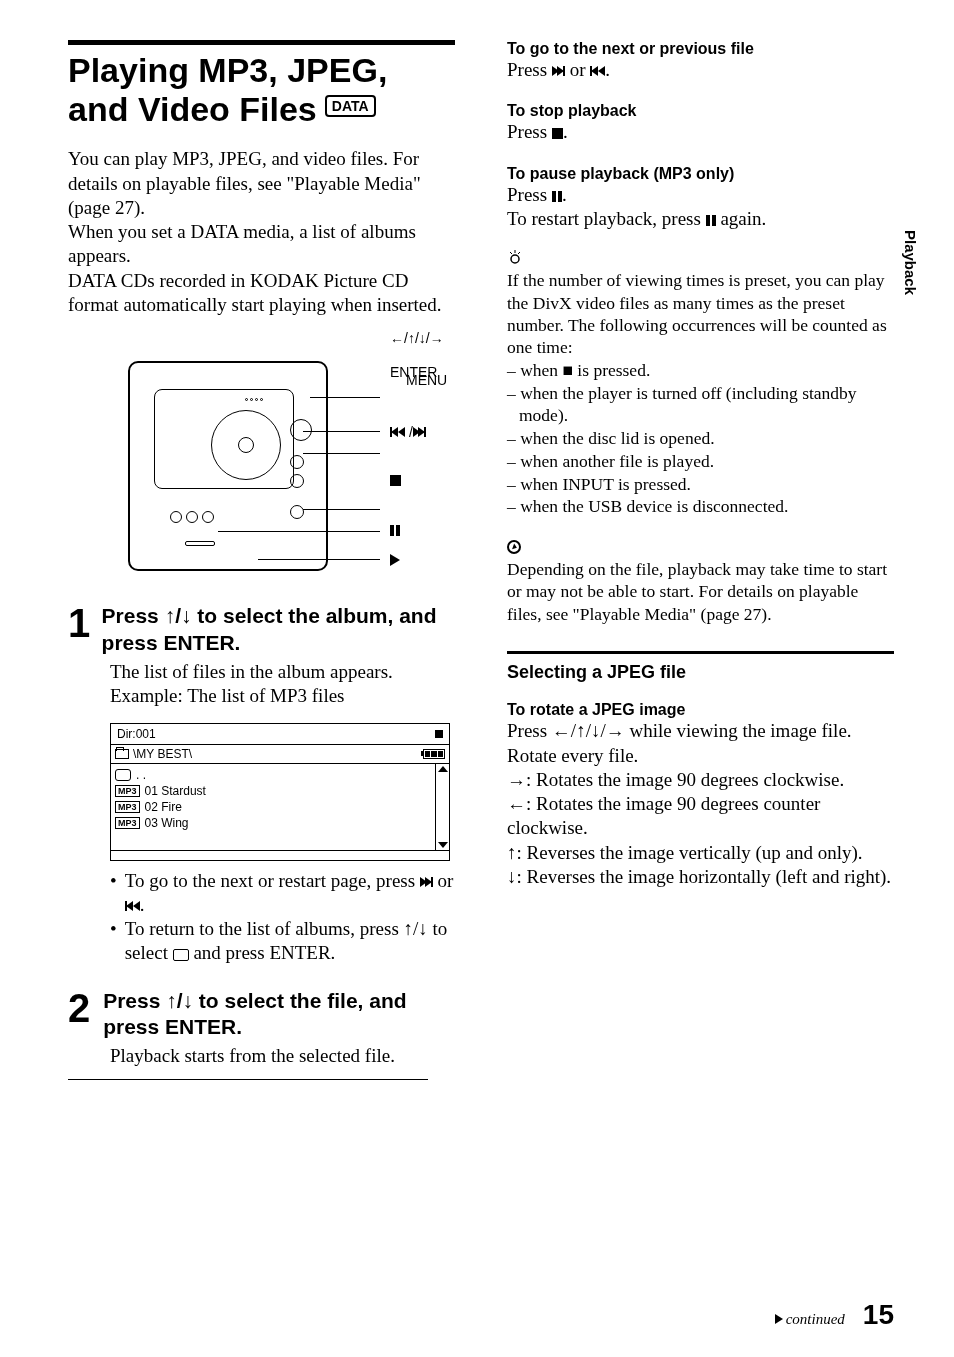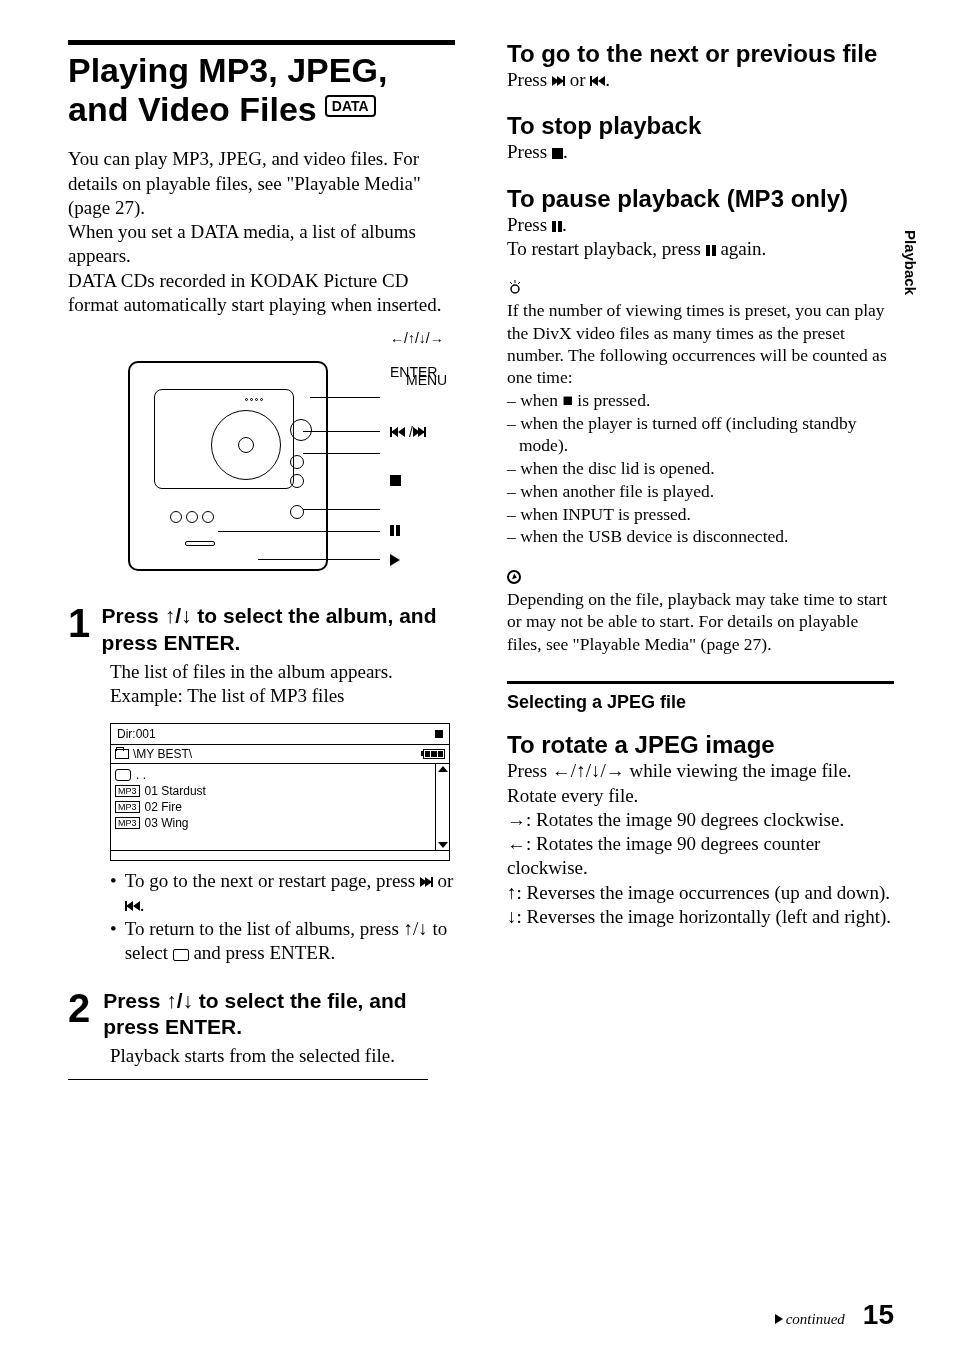--- a/index.html
+++ b/index.html
@@ -85,21 +85,21 @@
     margin-left: 42px;
     margin-top: 8px;
   }
   .bullet-row {
     display: flex;
     gap: 8px;
   }
   .section-sub {
     font-family: Arial, Helvetica, sans-serif;
     font-weight: 700;
-    font-size: 24px;
+    font-size: 16px;
     margin-top: 0;
   }
   .section-sub.mt { margin-top: 20px; }
   h2.sub-title {
     font-family: Arial, Helvetica, sans-serif;
     font-weight: 900;
     font-size: 18px;
     margin-top: 8px;
     margin-bottom: 18px;
   }
@@ -194,21 +194,21 @@
   .fb-batt-body span { flex:1; background:#000; }
   .fb-batt-tip { width:2px; height:5px; background:#000; }
   .fb-list-wrap { display:flex; }
   .fb-list {
     flex:1; padding:4px 4px 18px 4px;
   }
   .fb-scroll { width:14px; border-left:1px solid #000; display:flex; flex-direction:column; justify-content:space-between; align-items:center; padding:2px 0;}
   .fb-scroll-tri-up { width:0;height:0;border-left:5px solid transparent;border-right:5px solid transparent;border-bottom:6px solid #000;}
   .fb-scroll-tri-dn { width:0;height:0;border-left:5px solid transparent;border-right:5px solid transparent;border-top:6px solid #000;}
   .fb-row { display:flex; align-items:center; gap:5px; margin-bottom:2px;}
-  .fb-tag { border:1px solid #000; padding:0 2px; font-size:9px; font-weight:normal; }
+  .fb-tag { border:1px solid #000; padding:0 2px; font-size:9px; font-weight:bold; }
   .fb-up { border:1px solid #000; border-radius:3px; width:16px; height:12px; position:relative;}
   .fb-bottom { height:10px; border-top:1px solid #000;}
   
   .side-tab {
     position:absolute;
     right: 35px;
     top: 230px;
     writing-mode: vertical-rl;
     font-family: Arial, sans-serif;
     font-weight:700;
@@ -440,21 +440,21 @@
       <p class="body" style="font-size:17.5px">Depending on the file, playback may take time to start or may not be able to start. For details on playable files, see "Playable Media" (page 27).</p>
     </div>
 
     <div class="rule-med" style="margin-top:26px"></div>
     <h2 class="sub-title">Selecting a JPEG file</h2>
 
     <div class="section-sub">To rotate a JPEG image</div>
     <p class="body">Press ←/↑/↓/→ while viewing the image file. Rotate every file.</p>
     <p class="body">→: Rotates the image 90 degrees clockwise.</p>
     <p class="body">←: Rotates the image 90 degrees counter clockwise.</p>
-    <p class="body">↑: Reverses the image occurrences (up and down).</p>
+    <p class="body">↑: Reverses the image vertically (up and only).</p>
     <p class="body">↓: Reverses the image horizontally (left and right).</p>
   </div>
 </div>
 
 <div class="footer">
   <span><span class="cont-arrow"></span><span class="continued">continued</span></span>
   <span class="page-num">15</span>
 </div>
 
 </body></html>

